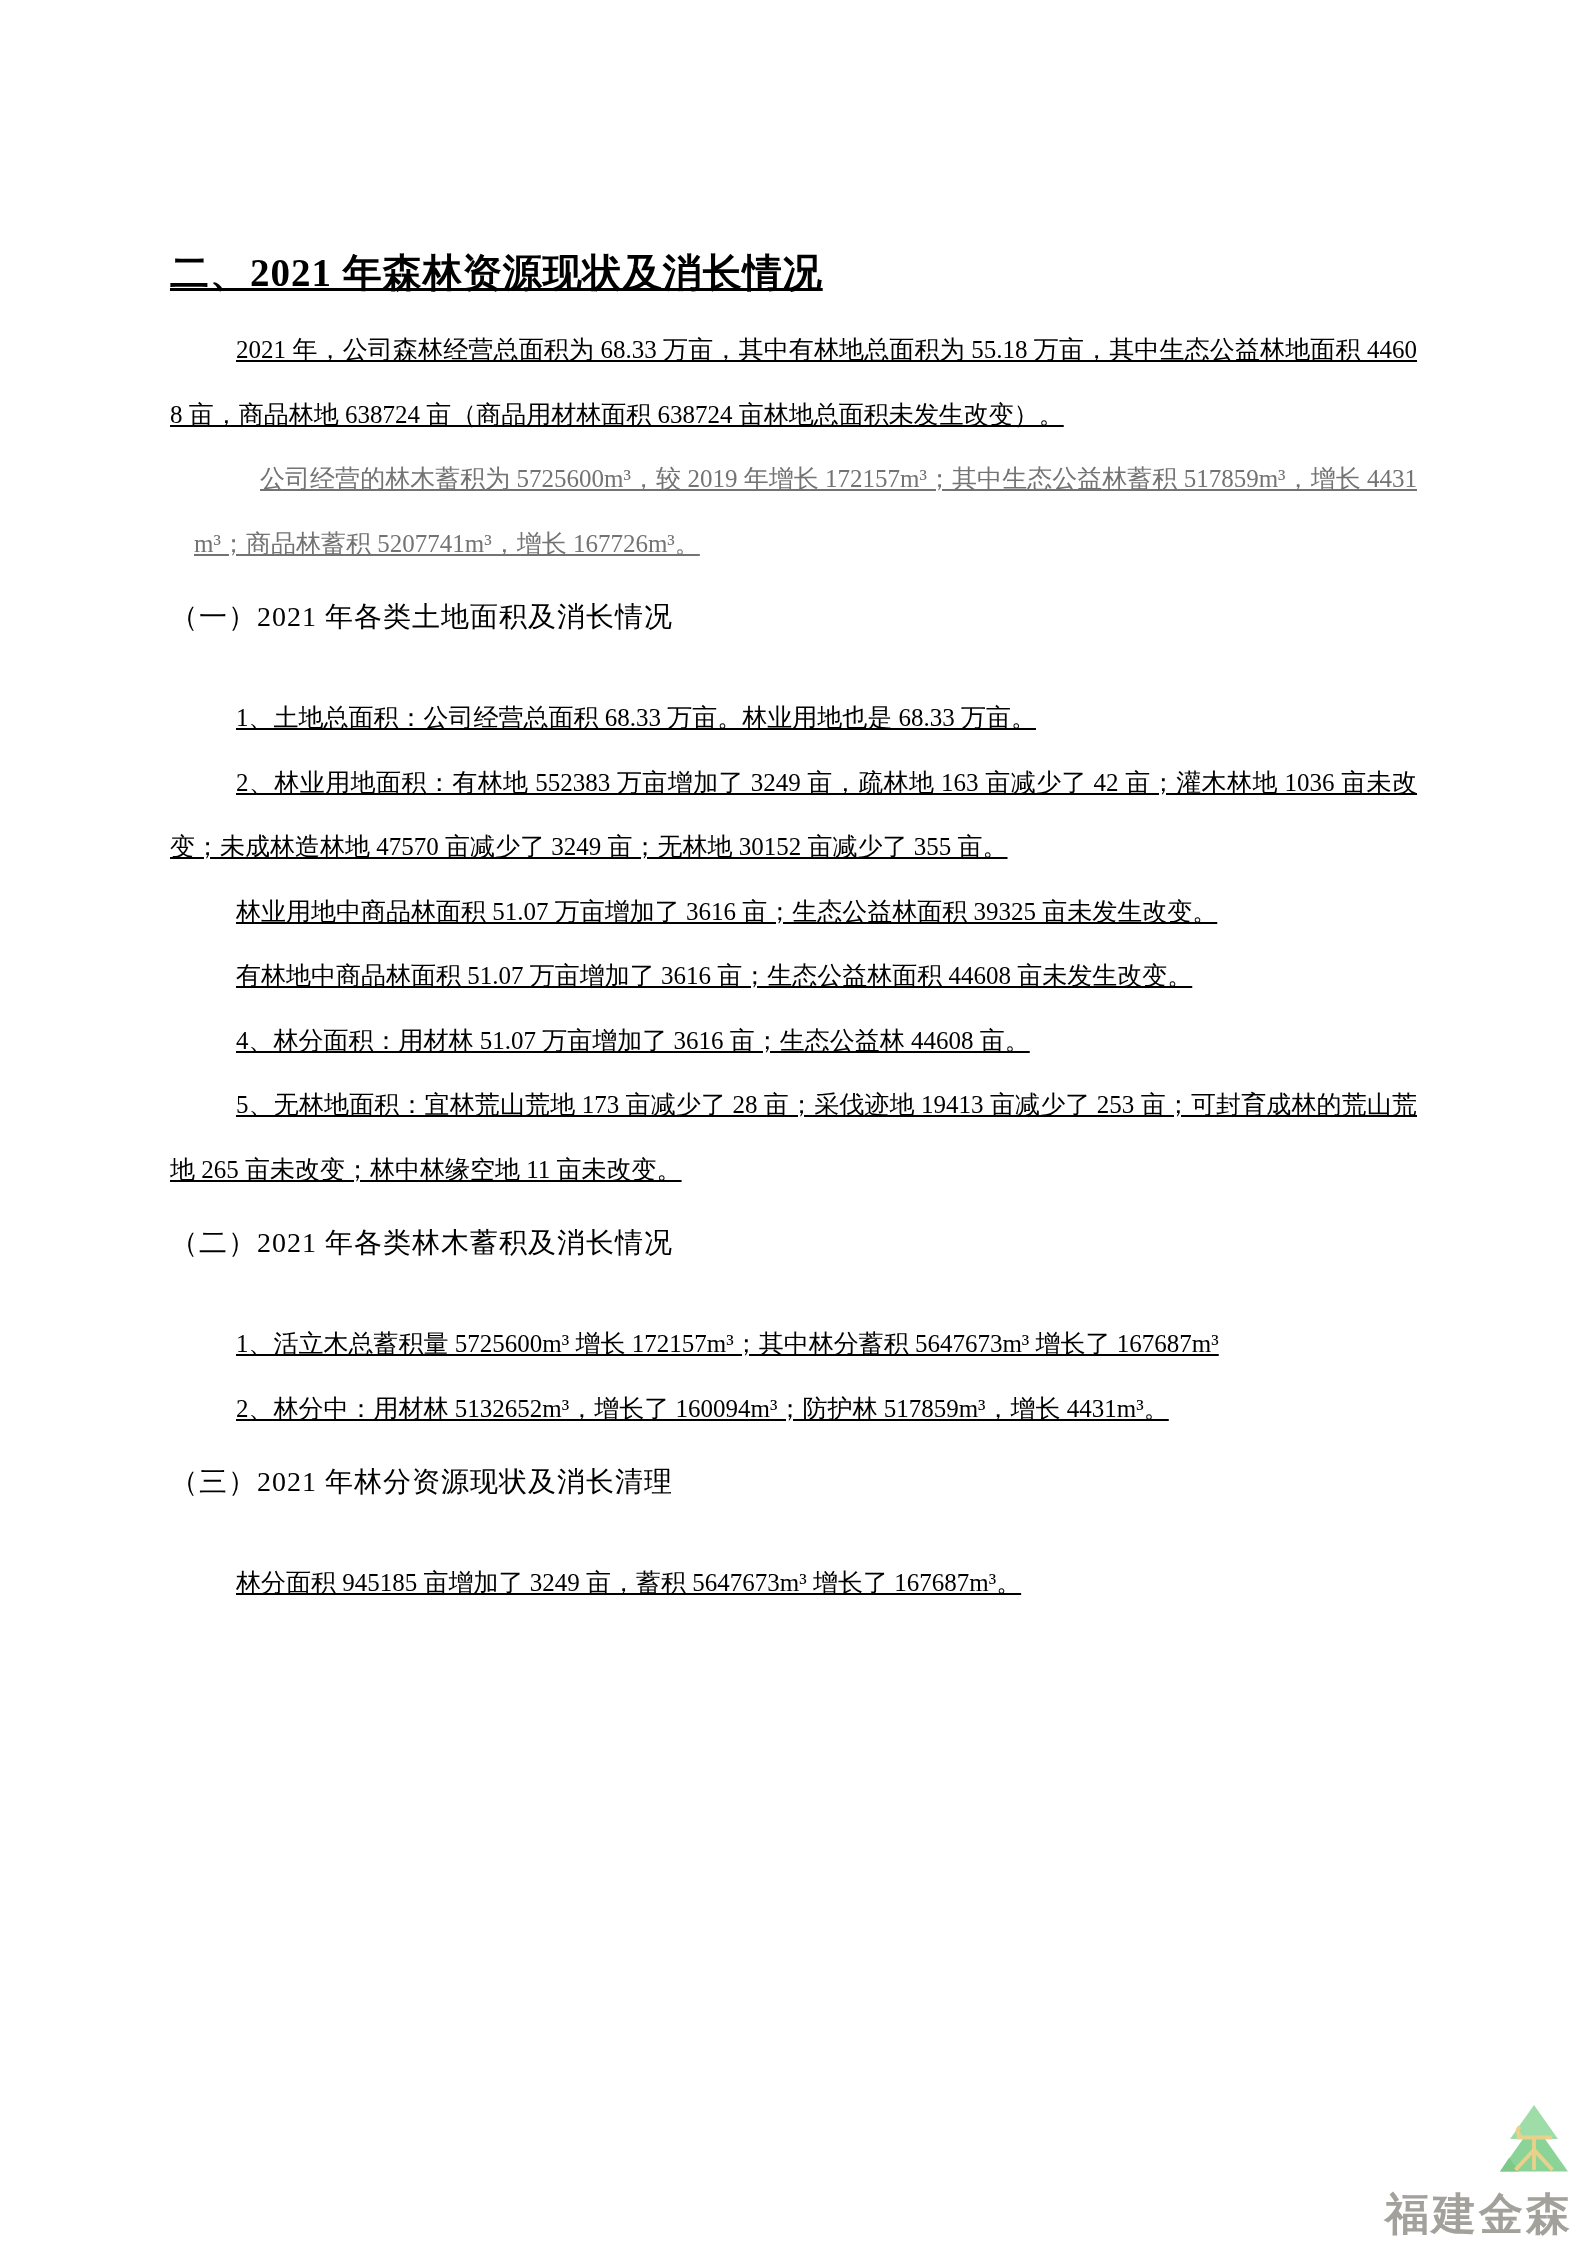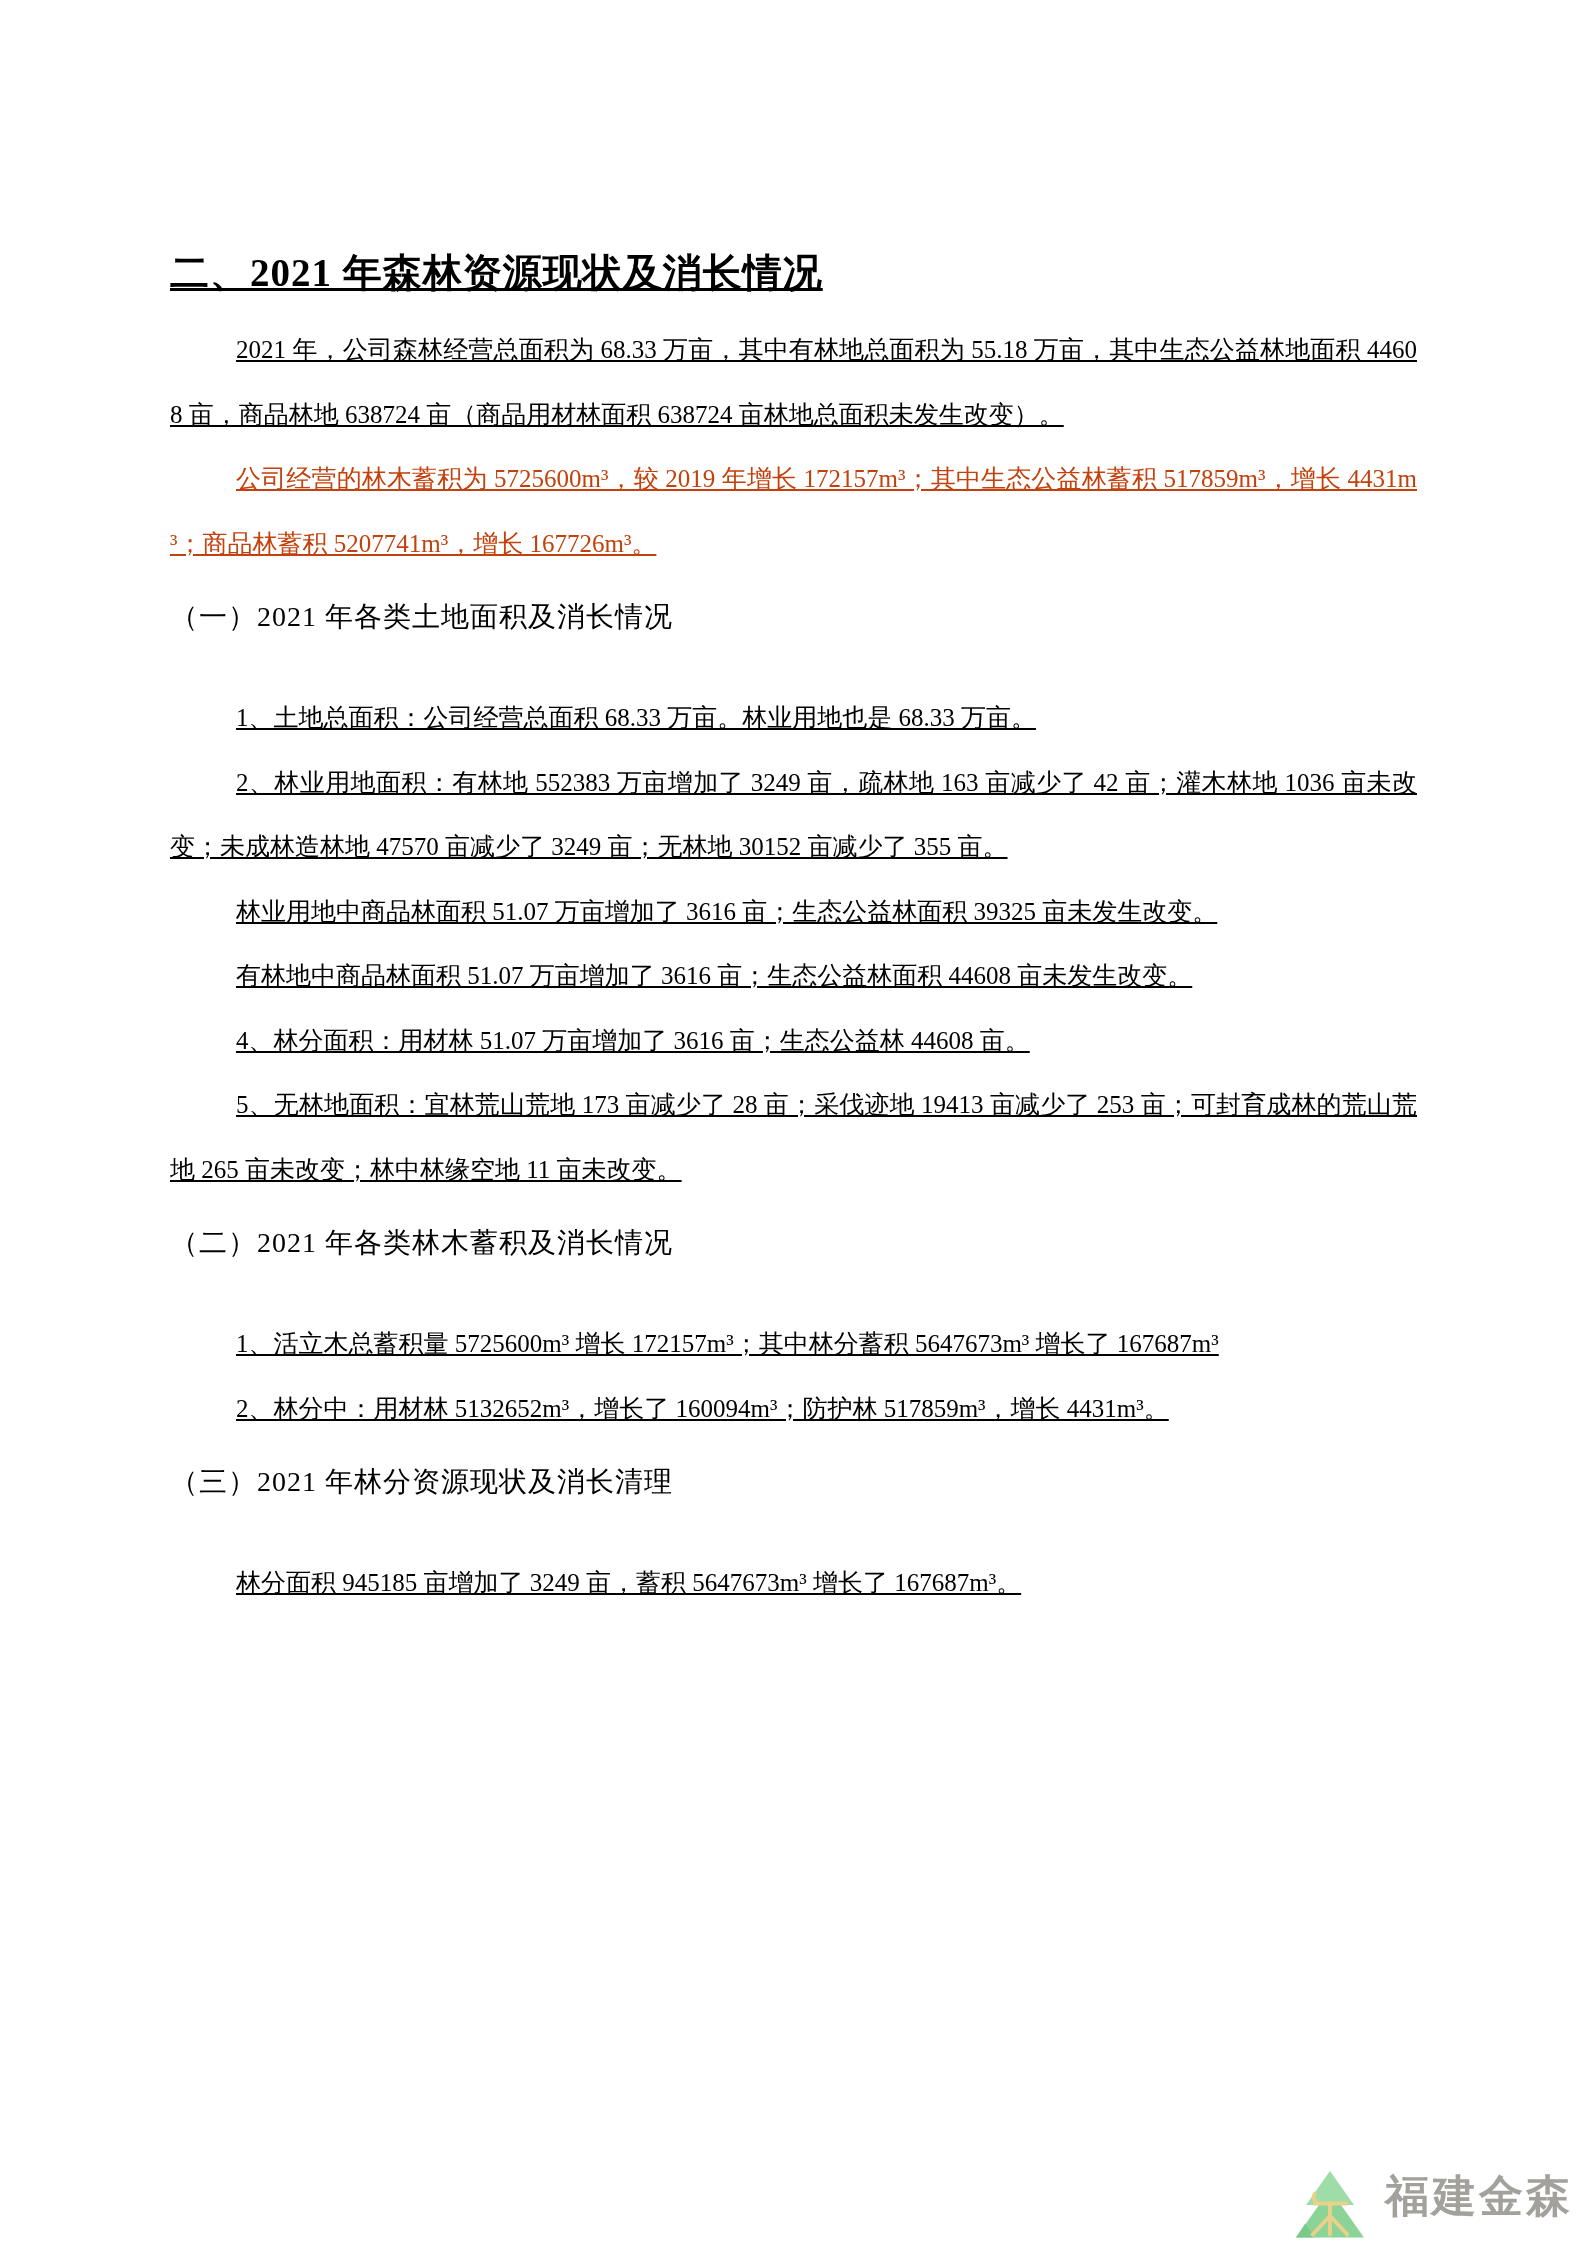--- a/index.html
+++ b/index.html
@@ -35,28 +35,29 @@
   }
   p.body-text {
     font-size: 25px;
     line-height: 64.5px;
     text-align: justify;
     text-indent: 66px;
     margin: 0;
     word-break: break-all;
     text-decoration: underline;
   }
-  p.red { color: #c2410c; }
+  p.red { color: #737373; margin-left: 24px; }
   .logo {
     position: absolute;
     right: 14px;
     bottom: 6px;
     display: flex;
-    align-items: flex-start;
+    align-items: flex-end;
     gap: 16px;
+    flex-direction: column;
   }
   .logo-text {
     font-family: "Liberation Sans", "DejaVu Sans", sans-serif;
     font-weight: bold;
     font-size: 44px;
     line-height: 50px;
     color: #a3a19b;
     letter-spacing: 3px;
   }
 </style>

